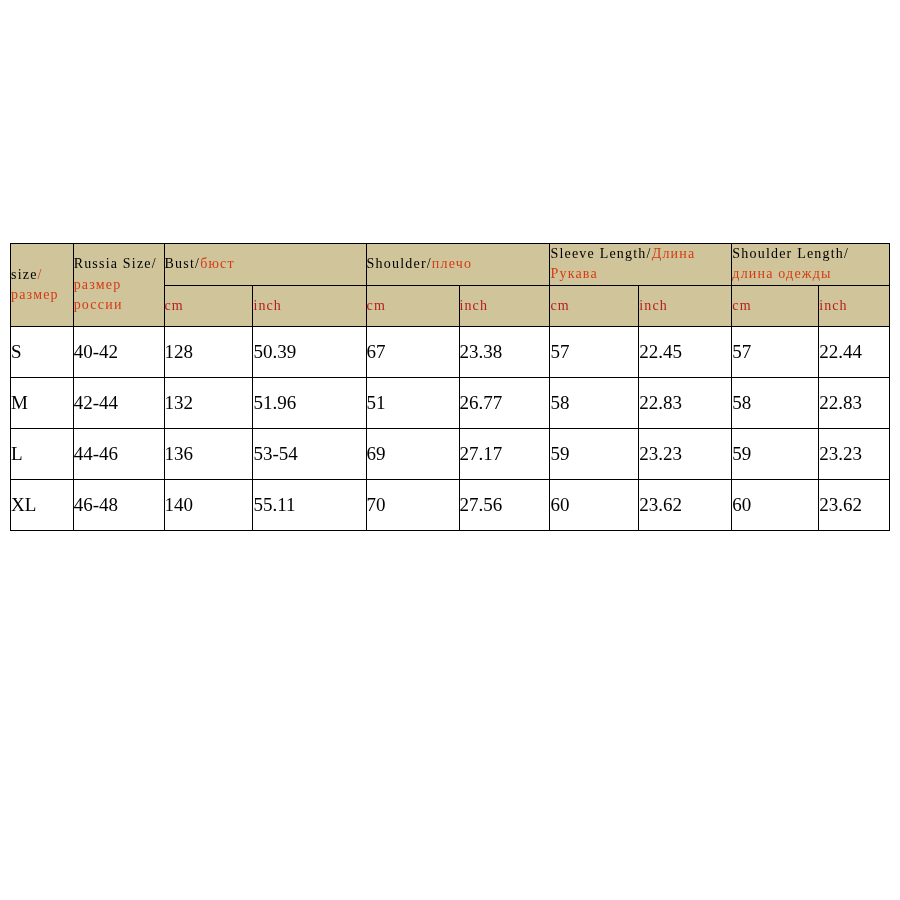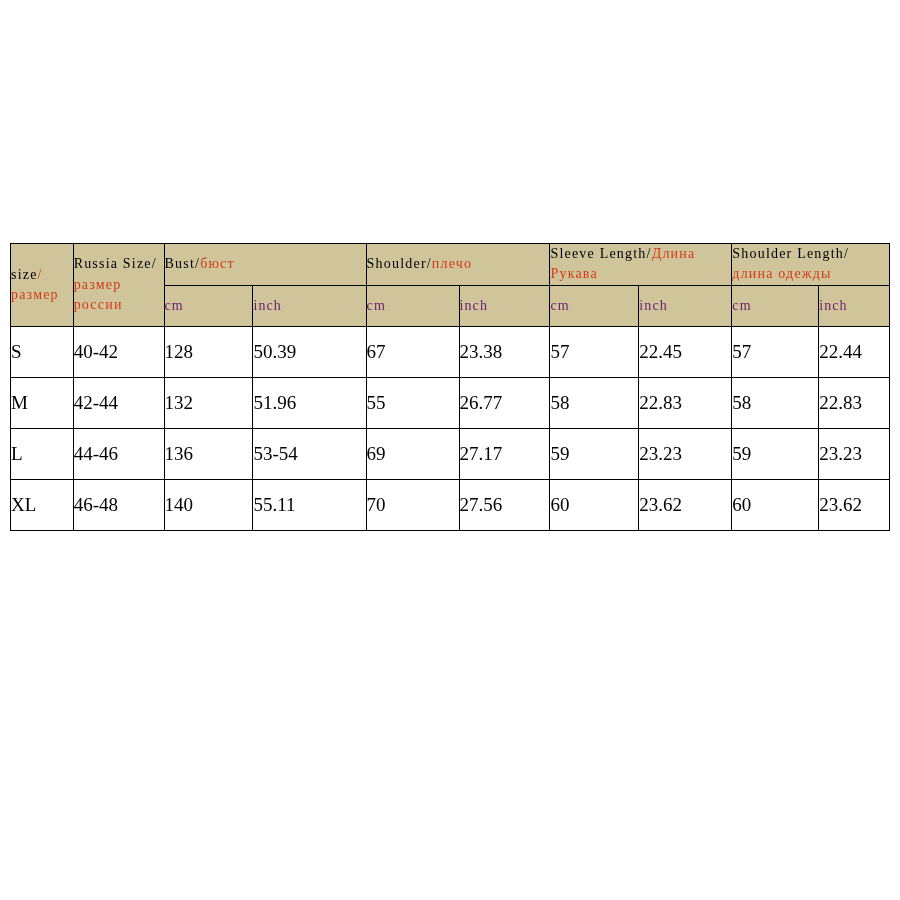--- a/index.html
+++ b/index.html
@@ -44,21 +44,21 @@
     font-weight: bold;
     padding: 4px 6px;
     line-height: 1.45;
     vertical-align: middle;
   }
   .hdr-cell .ru {
     color: #d63a15;
   }
   .hdr-unit {
     background: #cfc49a;
-    color: #701a75;
+    color: #b91c1c;
     font-size: 14px;
     font-weight: bold;
     letter-spacing: 1.1px;
     padding: 4px 6px;
     height: 40px;
     vertical-align: middle;
     text-align: left;
   }
   .hdr-left {
     text-align: left;
@@ -147,21 +147,21 @@
         <td class="c-num">22.45</td>
         <td class="c-num">57</td>
         <td class="c-num">22.44</td>
       </tr>
 
       <tr class="data-row">
         <td class="c-size">M</td>
         <td class="c-russia">42-44</td>
         <td class="c-num">132</td>
         <td class="c-num">51.96</td>
-        <td class="c-num">55</td>
+        <td class="c-num">51</td>
         <td class="c-num">26.77</td>
         <td class="c-num">58</td>
         <td class="c-num">22.83</td>
         <td class="c-num">58</td>
         <td class="c-num">22.83</td>
       </tr>
 
       <tr class="data-row">
         <td class="c-size">L</td>
         <td class="c-russia">44-46</td>

